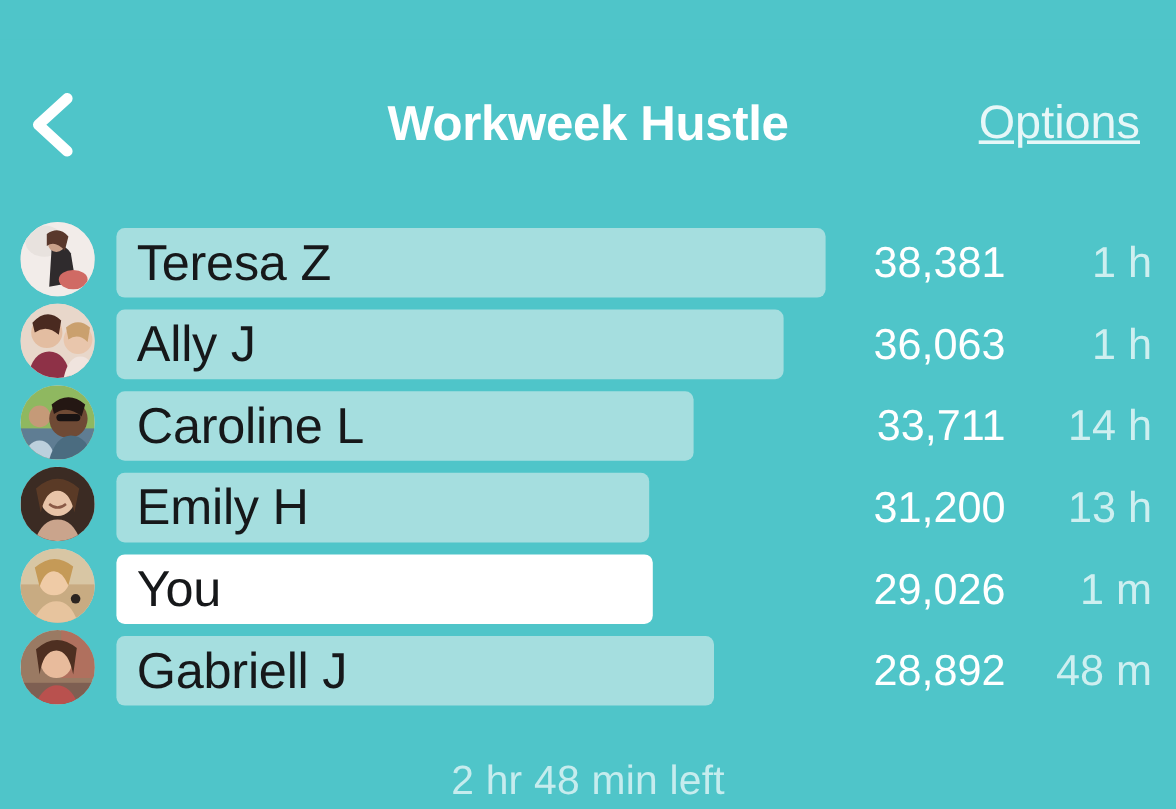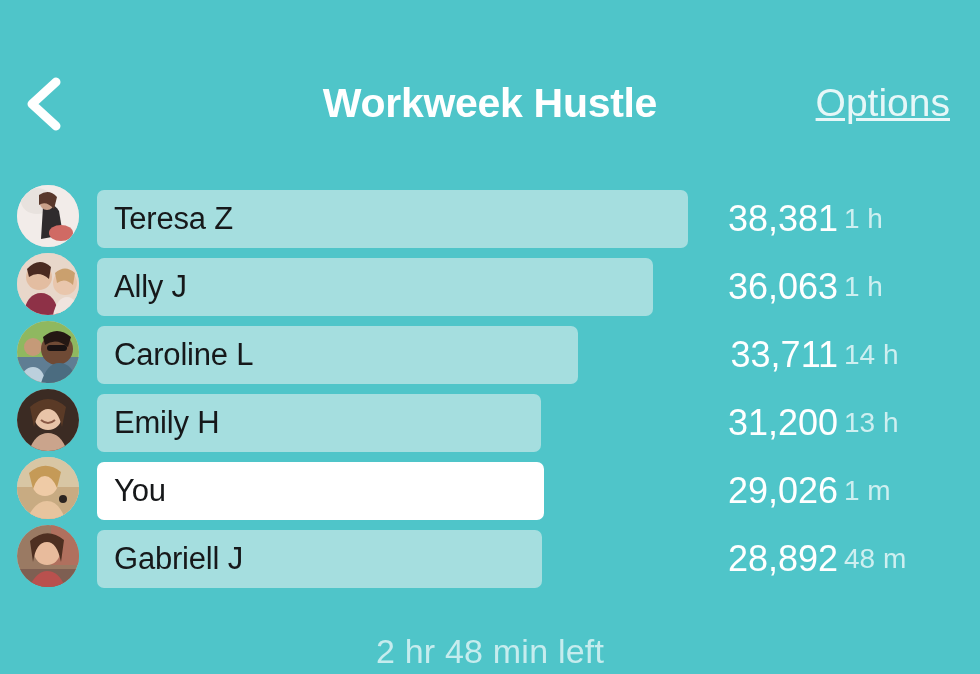--- a/index.html
+++ b/index.html
@@ -111,21 +111,21 @@
     box-sizing: border-box;
     display: flex;
     align-items: center;
   }
   .bar.me {
     background: #FFFFFF;
   }
   .name {
     padding-left: 17px;
     color: #16181a;
-    font-size: 31px;
+    font-size: 42px;
     font-weight: 400;
     letter-spacing: -0.2px;
     white-space: nowrap;
     line-height: 58px;
     text-align: center;
   }
 
   .steps {
     position: absolute;
     top: 7px;
@@ -136,23 +136,23 @@
     font-size: 36px;
     font-weight: 400;
     line-height: 58px;
     white-space: nowrap;
   }
   .time {
     position: absolute;
     top: 7px;
     right: 20px;
     width: 116px;
-    text-align: left;
+    text-align: right;
     color: rgba(255,255,255,0.72);
-    font-size: 28px;
+    font-size: 36px;
     font-weight: 400;
     line-height: 58px;
     white-space: nowrap;
   }
 
   
   .footer {
     position: absolute;
     left: 0;
     top: 592px;
@@ -281,21 +281,21 @@
       <div class="avatar">
         <svg class="ph" viewBox="0 0 62 62" aria-hidden="true">
           <rect width="62" height="62" fill="#9a7a63"></rect>
           <rect x="34" width="28" height="40" fill="#b0705e"></rect>
           <rect y="44" width="62" height="18" fill="#7e5f52"></rect>
           <circle cx="30" cy="27" r="13" fill="#e8bb9c"></circle>
           <path d="M12 62 q8 -16 18 -16 q12 0 18 16 z" fill="#b9514e"></path>
           <path d="M13 16 q17 -15 34 -1 l-3 22 q-4 -20 -14 -20 q-11 0 -14 20 z" fill="#4e2f21"></path>
         </svg>
       </div>
-      <div class="bar" style="width:445px">
+      <div class="bar" style="width:498px">
         <span class="name">Gabriell J</span>
       </div>
       <div class="steps">28,892</div>
       <div class="time">48 m</div>
     </div>
 
   </div>
 
   <div class="footer">2 hr 48 min left</div>
 

